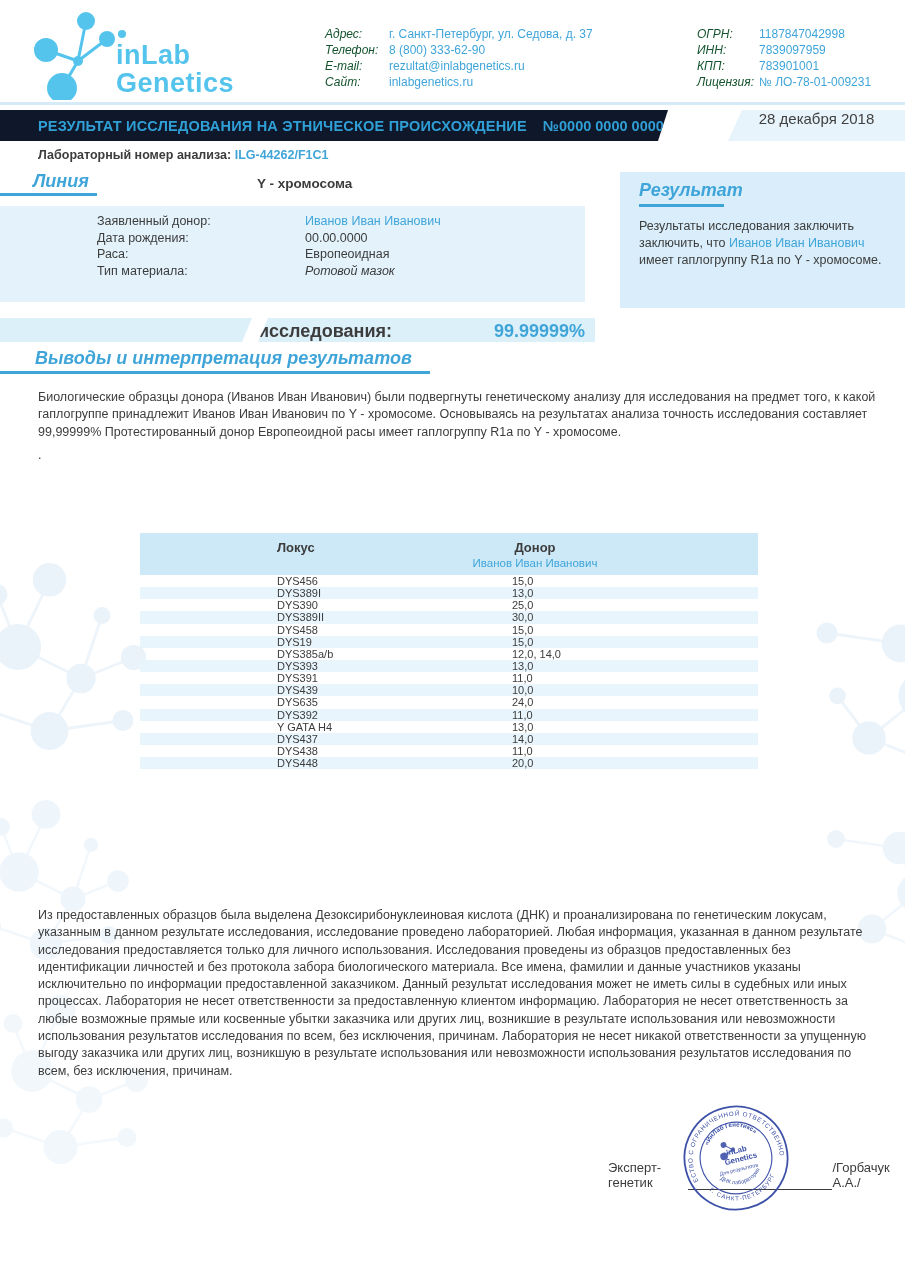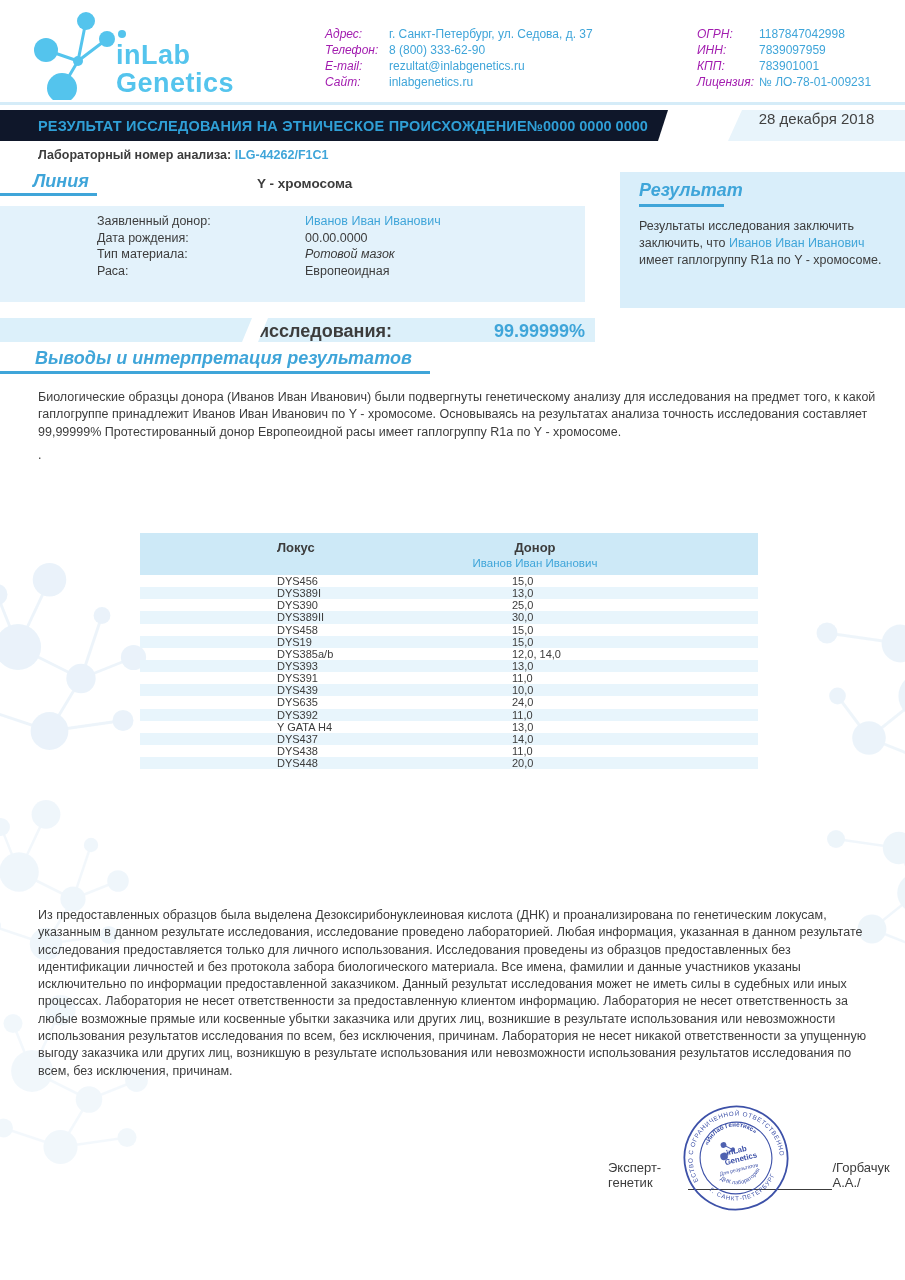--- a/index.html
+++ b/index.html
@@ -14,35 +14,35 @@
   .abs { position:absolute; }
 
   
   .mol { position:absolute; pointer-events:none; z-index:0; }
 
   
   .logo-box { left:30px; top:8px; width:215px; height:92px; z-index:2; }
   .contact-box { left:325px; top:26px; z-index:2; font-size:12px; line-height:16px; }
   .legal-box { left:697px; top:26px; z-index:2; font-size:12px; line-height:16px; }
   .info-row { display:flex; }
-  .info-label { font-style:italic; color:#a21caf; width:64px; flex:none; }
+  .info-label { font-style:italic; color:#14532d; width:64px; flex:none; }
   .legal-box .info-label { width:62px; }
   .info-value { color:#3fa5d9; white-space:nowrap; }
 
   .top-divider { left:0; top:102px; width:905px; height:3px; background:#d5ecf8; z-index:1; }
 
   
   .title-strip {
     left:0; top:110px; width:668px; height:31px;
     background:#0f172a; z-index:2;
     clip-path:polygon(0 0,100% 0,calc(100% - 10px) 100%,0 100%);
     display:flex; align-items:center;
   }
   .title-strip .doc-title { margin-left:38px; font-size:14.5px; font-weight:bold; color:#2f9fd6; letter-spacing:.2px; }
-  .title-strip .doc-number { margin-left:0; font-size:14.5px; font-weight:bold; color:#2f9fd6; }
+  .title-strip .doc-number { margin-left:16px; font-size:14.5px; font-weight:bold; color:#2f9fd6; }
   .date-strip {
     left:728px; top:110px; width:177px; height:31px;
     background:#e8f4fb; z-index:2;
     clip-path:polygon(14px 0,100% 0,100% 100%,0 100%);
     display:flex; justify-content:center;
   }
   .date-strip span { font-size:15px; color:#414141; }
 
   .lab-number { left:38px; top:148px; z-index:2; font-size:12.5px; font-weight:bold; }
   .lab-number .lab-value { color:#3fa5d9; }
@@ -270,26 +270,26 @@
 <div class="abs line-panel">
   <div class="line-row">
     <span class="line-label">Заявленный донор:</span>
     <span class="line-value blue">Иванов Иван Иванович</span>
   </div>
   <div class="line-row">
     <span class="line-label">Дата рождения:</span>
     <span class="line-value">00.00.0000</span>
   </div>
   <div class="line-row">
+    <span class="line-label">Раса:</span>
+    <span class="line-value">Европеоидная</span>
+  </div>
+  <div class="line-row">
     <span class="line-label">Тип материала:</span>
     <span class="line-value italic">Ротовой мазок</span>
-  </div>
-  <div class="line-row">
-    <span class="line-label">Раса:</span>
-    <span class="line-value">Европеоидная</span>
   </div>
 </div>
 
 <div class="abs result-panel">
   <div class="sec-heading">Результат</div>
   <div class="result-underline"></div>
   <div class="result-text">
     <span>Результаты исследования заключить заключить, что </span><span class="blue">Иванов Иван Иванович</span><span> имеет гаплогруппу R1a по Y - хромосоме.</span>
   </div>
 </div>

